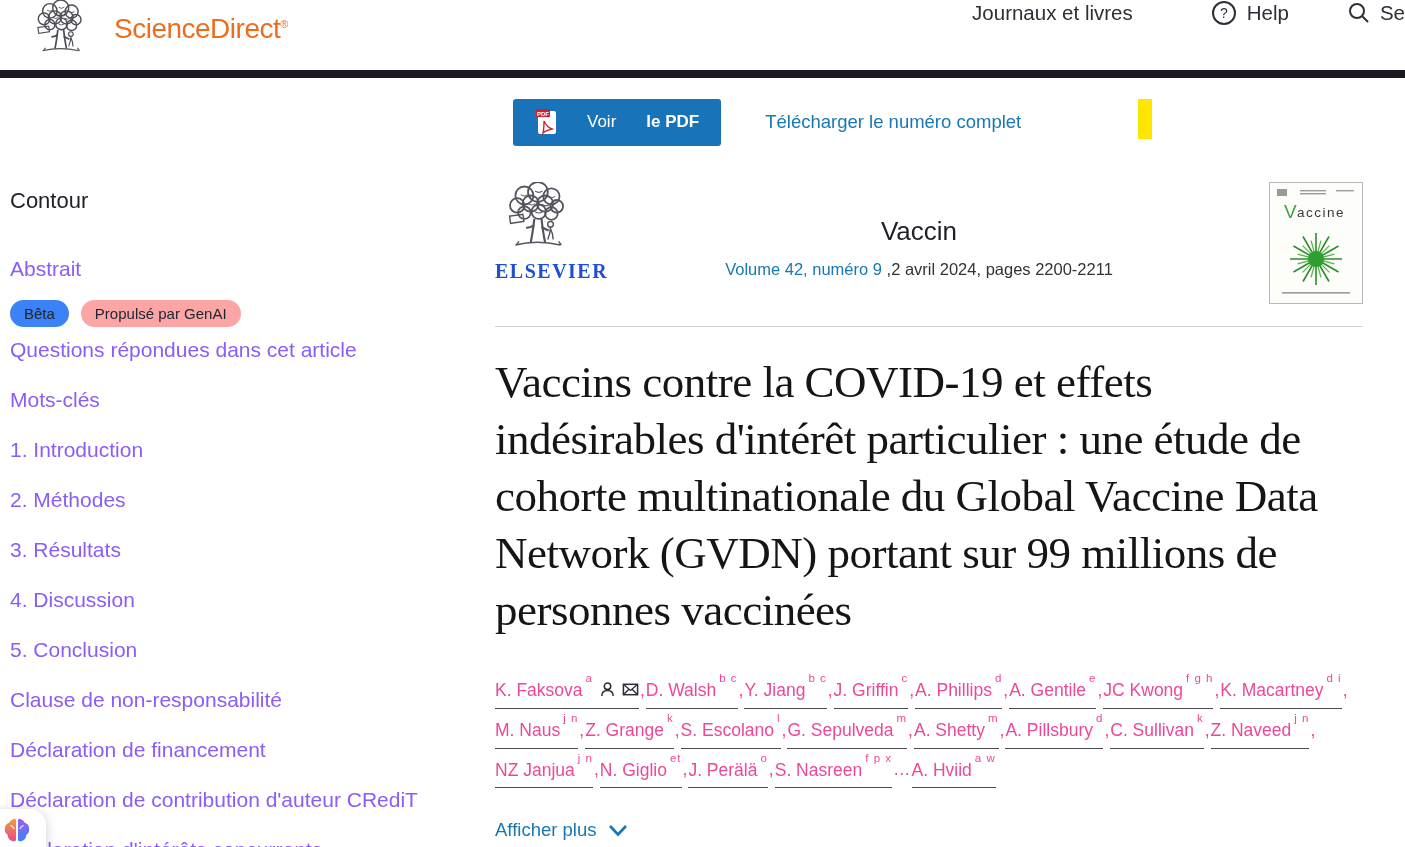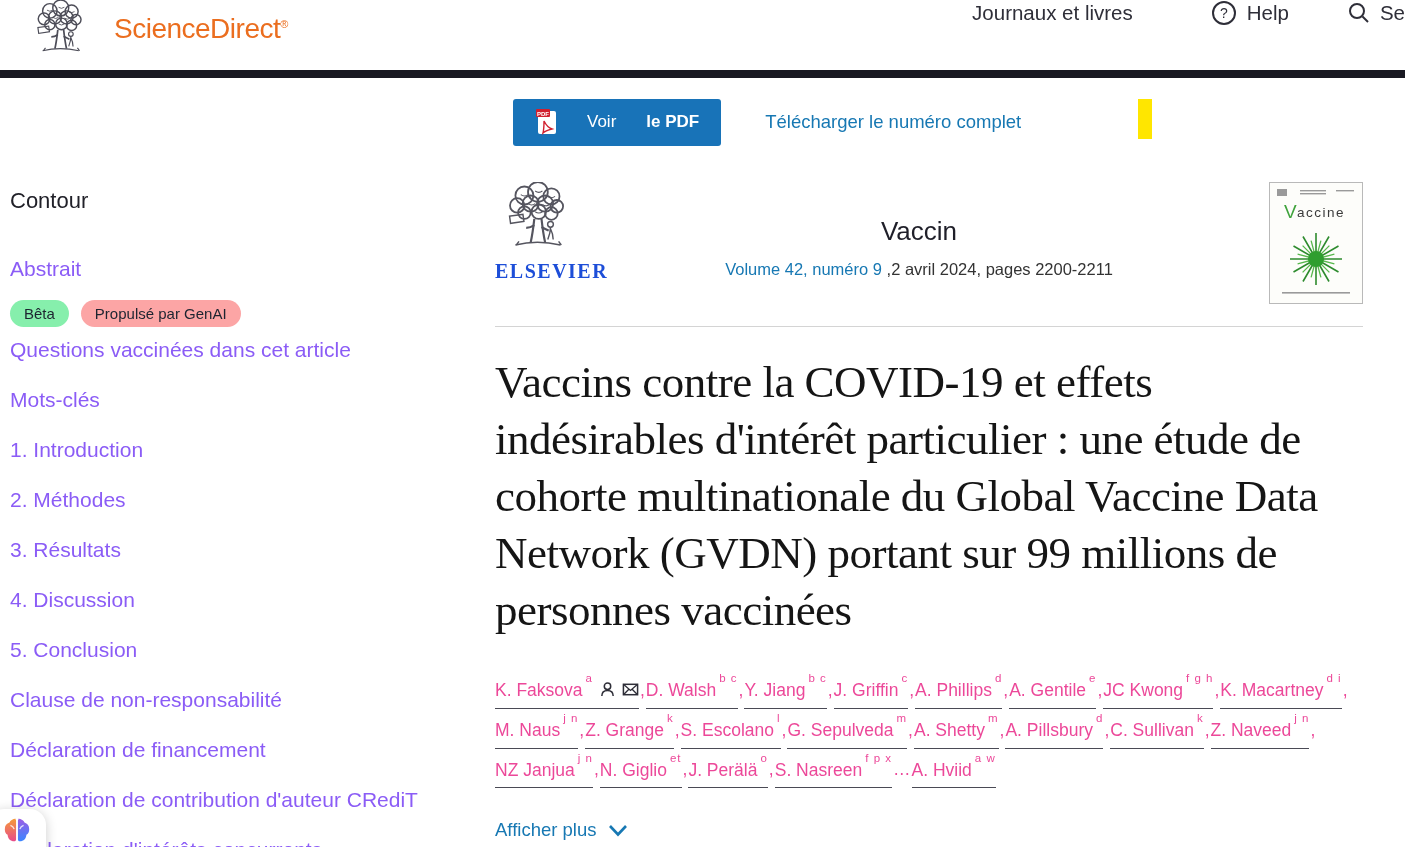--- a/index.html
+++ b/index.html
@@ -29,21 +29,21 @@
   .download-link{margin-left:44px;font-size:18.5px;color:#1778B3;text-decoration:none;cursor:pointer;}
   .yellow-bar{position:absolute;left:1138px;top:21px;width:14px;height:40px;background:#FFE600;}
   
   .content{display:flex;}
   .sidebar{width:495px;box-sizing:border-box;padding:22px 0 0 10px;flex:none;}
   .sidebar-title{font-size:22px;color:#212129;font-weight:400;margin:0 0 44px 0;}
   .sb-item{display:block;font-size:21px;line-height:22px;color:#8b5cf6;text-decoration:none;
     margin-bottom:28px;cursor:pointer;}
   .badge-row{display:flex;gap:12px;margin:-8px 0 12px 0;}
   .badge{font-size:15px;color:#1d2430;padding:5px 14px;border-radius:14px;}
-  .badge-beta{background:#86efac;}
+  .badge-beta{background:#3b82f6;}
   .badge-genai{background:#fca5a5;}
   
   .main{width:868px;padding-top:16px;}
   .journal-header{display:flex;align-items:flex-start;}
   .elsevier-logo{width:84px;text-align:center;flex:none;}
   .elsevier-tree{width:76px;height:72px;color:#55555f;}
   .elsevier-word{font-family:"Liberation Serif",serif;font-weight:700;font-size:20px;
     color:#1d4ed8;letter-spacing:1.5px;margin-top:2px;}
   .journal-center{flex:1;text-align:center;padding-top:34px;}
   .journal-name{font-size:26px;color:#1f1f29;cursor:pointer;}
@@ -150,21 +150,21 @@
 
 <div class="content">
 
   <aside class="sidebar">
     <h2 class="sidebar-title">Contour</h2>
     <a class="sb-item">Abstrait</a>
     <div class="badge-row">
       <span class="badge badge-beta">Bêta</span>
       <span class="badge badge-genai">Propulsé par GenAI</span>
     </div>
-    <a class="sb-item">Questions vaccinées dans cet article</a>
+    <a class="sb-item">Questions répondues dans cet article</a>
     <a class="sb-item">Mots-clés</a>
     <a class="sb-item">1. Introduction</a>
     <a class="sb-item">2. Méthodes</a>
     <a class="sb-item">3. Résultats</a>
     <a class="sb-item">4. Discussion</a>
     <a class="sb-item">5. Conclusion</a>
     <a class="sb-item">Clause de non-responsabilité</a>
     <a class="sb-item">Déclaration de financement</a>
     <a class="sb-item">Déclaration de contribution d'auteur CRediT</a>
     <a class="sb-item">Déclaration d'intérêts concurrents</a>

